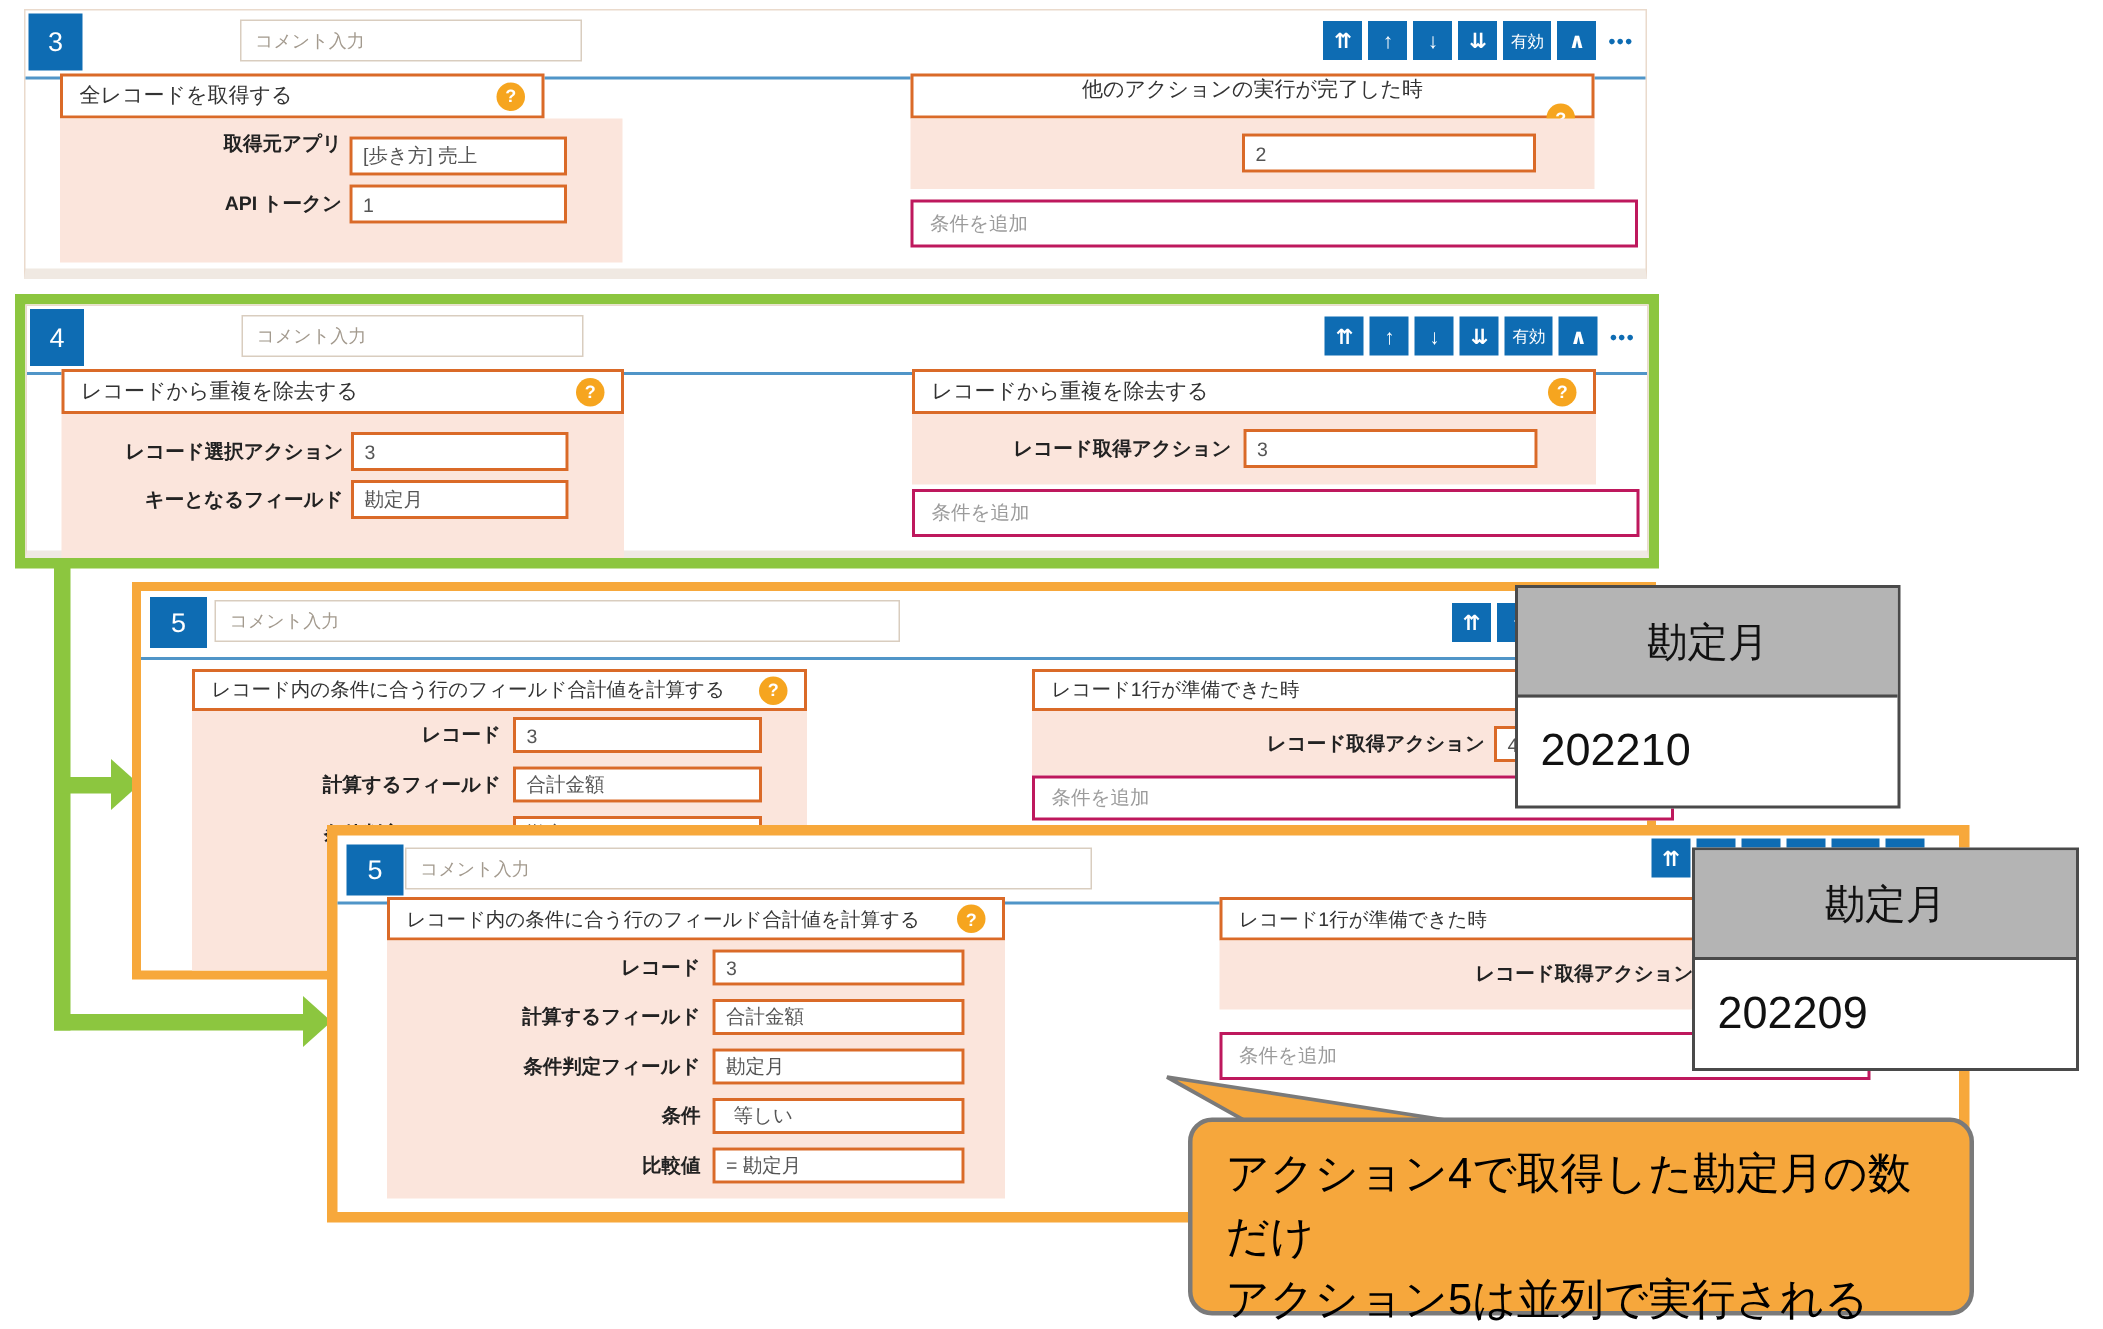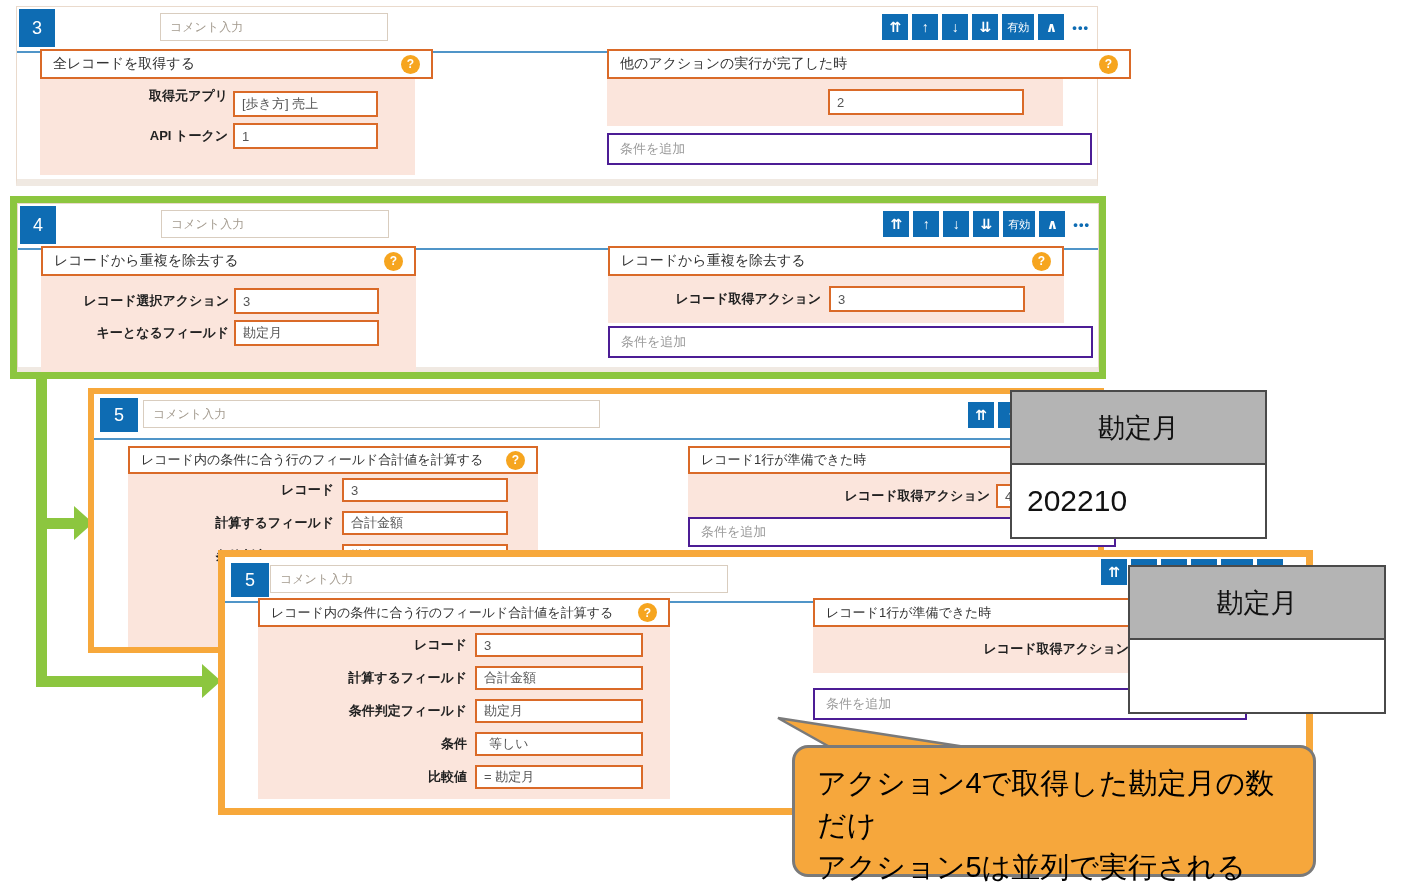--- a/index.html
+++ b/index.html
@@ -21,21 +21,21 @@
   .phead { position:absolute; background:#fff; border:2px solid #DA6A28; display:flex; align-items:center;
     padding:0 11px; font-size:14px; color:#333; }
   .phead.sm { font-size:13px; }
   .phelp { margin-left:auto; width:19px; height:19px; border-radius:50%; background:#F6A51F; color:#fff;
     font-size:12px; font-weight:bold; display:flex; align-items:center; justify-content:center; flex:none; }
   .pbody { position:absolute; background:#FBE5DC; }
   .lb { position:absolute; font-weight:bold; font-size:13px; color:#222; display:flex;
     align-items:center; justify-content:flex-end; }
   .in { position:absolute; background:#fff; border:2px solid #DA6A28; display:flex; align-items:center;
     padding:0 7px; font-size:13px; color:#555; white-space:nowrap; overflow:hidden; }
-  .add { position:absolute; background:#fff; border:2px solid #4c1d95; display:flex; align-items:center;
+  .add { position:absolute; background:#fff; border:2px solid #be185d; display:flex; align-items:center;
     padding:0 11px; font-size:13px; color:#9B9B9B; }
   
   .gframe { position:absolute; border:7px solid #8CC63F; z-index:1; }
   .gbar { position:absolute; background:#8CC63F; z-index:1; }
   .gtri { position:absolute; width:0; height:0; border-top:17px solid transparent;
     border-bottom:17px solid transparent; border-left:19px solid #8CC63F; z-index:1; }
   .oblk { position:absolute; background:#fff; border:6px solid #F7A83B; }
   .callout { position:absolute; border:2px solid #4A4A4A; background:#fff; }
   .callout .ch { height:73px; background:#B4B4B4; border-bottom:2px solid #4A4A4A; display:flex;
     align-items:center; justify-content:center; font-size:27px; color:#111; }
@@ -52,30 +52,30 @@
   <div class="tbar" style="right:8px;top:7px;">
     <div class="tb">⇈</div>
     <div class="tb">↑</div>
     <div class="tb">↓</div>
     <div class="tb">⇊</div>
     <div class="tb tb-en">有効</div>
     <div class="tb">∧</div>
     <div class="tmore">•••</div>
   </div>
   <div class="bline" style="top:44px;"></div>
-  <div class="phead" style="left:23px;top:42px;width:393px;height:30px;">
+  <div class="phead" style="left:23px;top:42px;width:323px;height:30px;">
     <span>全レコードを取得する</span>
     <span class="phelp">?</span>
   </div>
   <div class="pbody" style="left:23px;top:72px;width:375px;height:96px;"></div>
   <div class="lb" style="left:30px;top:76px;width:181px;height:26px;">取得元アプリ</div>
   <div class="in" style="left:216px;top:84px;width:145px;height:26px;">[歩き方] 売上</div>
   <div class="lb" style="left:30px;top:116px;width:181px;height:26px;">API トークン</div>
   <div class="in" style="left:216px;top:116px;width:145px;height:26px;">1</div>
-  <div class="phead" style="left:590px;top:42px;width:524px;height:30px;">
+  <div class="phead" style="left:590px;top:42px;width:456px;height:30px;flex-direction:column;">
     <span>他のアクションの実行が完了した時</span>
     <span class="phelp">?</span>
   </div>
   <div class="pbody" style="left:590px;top:72px;width:456px;height:47px;"></div>
   <div class="in" style="left:811px;top:82px;width:196px;height:26px;">2</div>
   <div class="add" style="left:590px;top:126px;width:485px;height:32px;">条件を追加</div>
 </div>
 
 <div class="gframe" style="left:10px;top:196px;width:1096px;height:183px;"></div>
 <div class="gbar" style="left:36px;top:376px;width:11px;height:311px;"></div>
@@ -188,20 +188,21 @@
     <span class="phelp">?</span>
   </div>
   <div class="pbody" style="left:588px;top:70px;width:432px;height:46px;"></div>
   <div class="lb" style="left:594px;top:80px;width:310px;height:24px;">レコード取得アクション</div>
   <div class="in" style="left:910px;top:80px;width:185px;height:24px;">4</div>
   <div class="add" style="left:588px;top:131px;width:434px;height:32px;">条件を追加</div>
 </div>
 
 <div class="callout" style="left:1128px;top:565px;width:258px;height:149px;z-index:6;">
   <div class="ch">勘定月</div>
+  <div class="cv">202209</div>
 </div>
 
 <svg class="abs" style="left:748px;top:708px;width:260px;height:60px;z-index:6;" viewBox="0 0 260 60">
   <polygon points="30,10 105,52 250,44" fill="#F6A73C" stroke="#7A7A7A" stroke-width="2.5"></polygon>
 </svg>
 <div class="bubble" style="left:792px;top:745px;width:524px;height:132px;">
   <div>アクション4で取得した勘定月の数だけ</div>
   <div>アクション5は並列で実行される</div>
 </div>
 

